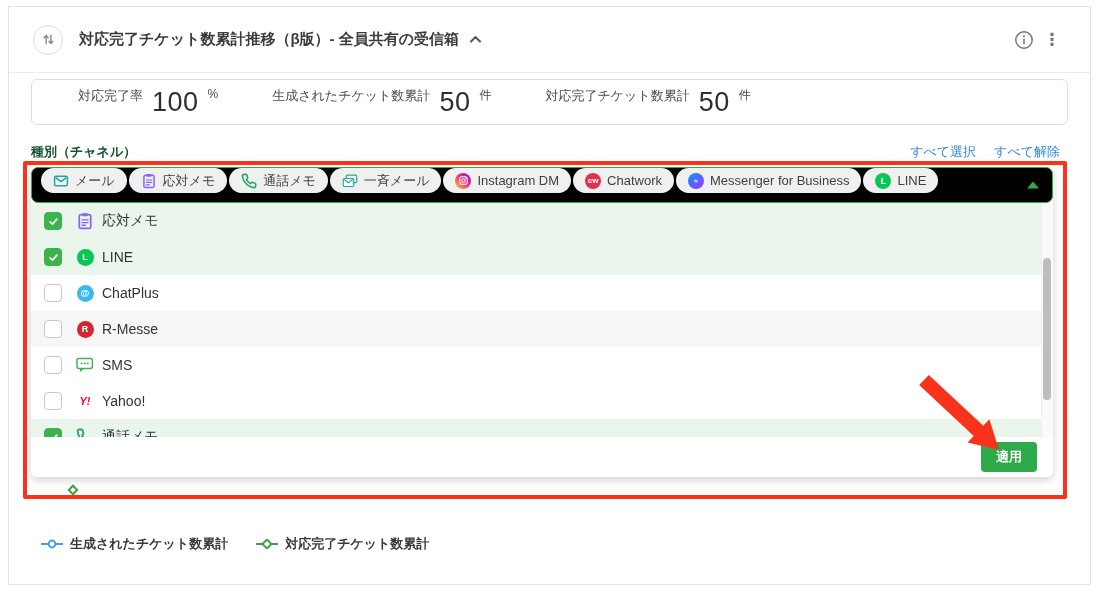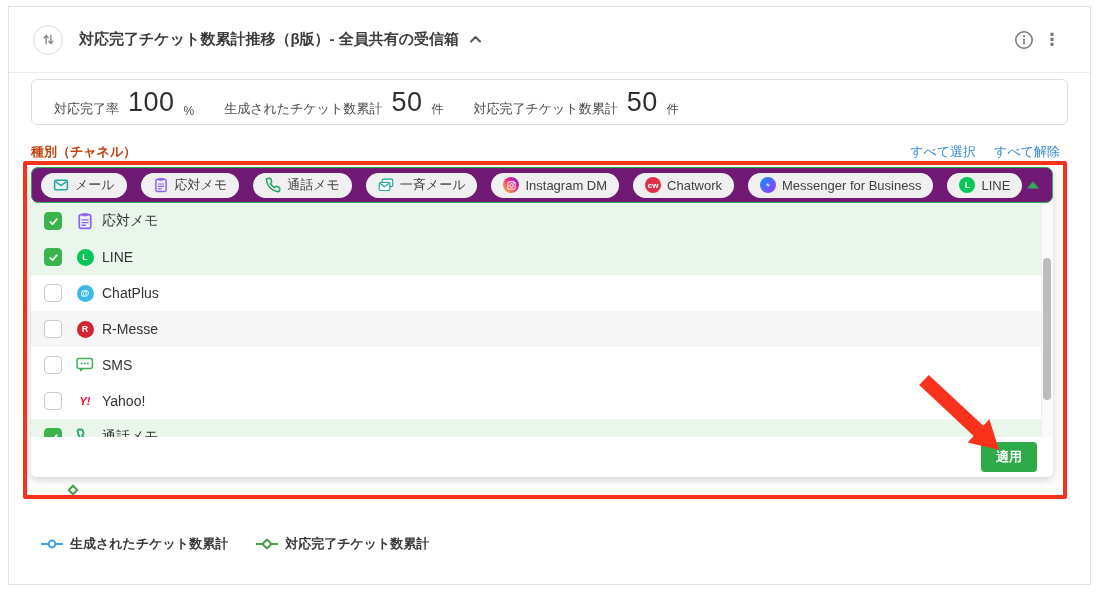--- a/index.html
+++ b/index.html
@@ -14,36 +14,36 @@
            align-items:center; justify-content:center; margin-right:16px; cursor:pointer; background:#fff;}
   .title { font-size:15px; font-weight:bold; color:#3b3b3b; }
   .chev { margin-left:10px; cursor:pointer; display:flex; align-items:center; }
   .hspace { flex:1; }
   .hbtn { display:flex; align-items:center; justify-content:center; width:28px; height:28px; cursor:pointer; }
   .kebab { font-size:17px; color:#777; font-weight:bold; }
 
   
   .stats { position:absolute; left:22px; right:22px; top:72px; height:46px; border:1px solid #ddd;
            border-radius:6px; display:flex; align-items:center; padding:0 22px; gap:30px; background:#fff; }
-  .stat { display:flex; align-items:flex-end; gap:9px; }
+  .stat { display:flex; align-items:flex-start; gap:9px;margin-left:24px; }
   .slabel { font-size:13px; color:#4a4a4a; }
   .sval { font-size:27px; color:#2f2f2f; letter-spacing:0.5px; }
   .sunit { font-size:12px; color:#4a4a4a; }
 
   
   .filterrow { position:absolute; left:22px; right:30px; top:136px; display:flex; align-items:center; }
-  .flabel { font-size:13px; font-weight:bold; color:#c2410c; }
+  .flabel { font-size:13px; font-weight:bold; color:#14532d; }
   .fspace { flex:1; }
   .flink { font-size:13px; color:#2e88d9; cursor:pointer; margin-left:18px; }
 
   
   .panel { position:absolute; left:22px; top:160px; width:1022px; z-index:5;
            background:#fff; border-radius:0 0 6px 6px; box-shadow:0 3px 10px rgba(0,0,0,0.18); }
-  .chipbar { position:relative; height:36px; border:1.5px solid #2eae4e; border-radius:7px; background:#701a75;
-             display:flex; align-items:center; gap:14px; padding:0 34px 0 9px; overflow:hidden; }
+  .chipbar { position:relative; height:36px; border:1.5px solid #2eae4e; border-radius:7px; background:#000000;
+             display:flex; gap:2px; padding:0 34px 0 9px; overflow:hidden; }
   .chip { display:inline-flex; align-items:center; gap:6px; height:25px; padding:0 12px;
           background:#f0f0f1; border-radius:13px; font-size:13px; color:#3f3f3f; cursor:pointer; white-space:nowrap; }
   .caret { position:absolute; right:13px; top:50%; transform:translateY(-50%); width:0; height:0;
            border-left:6px solid transparent; border-right:6px solid transparent; border-bottom:7px solid #2eae4e; cursor:pointer; }
   .listwrap { position:relative; height:234px; overflow:hidden; }
   .optlist { position:absolute; left:0; top:0; right:12px; }
   .opt { height:36px; display:flex; align-items:center; padding-left:13px; background:#fff; cursor:pointer; }
   .row-green { background:#eaf5ec; }
   .row-gray  { background:#f6f6f6; }
   .cb { width:18px; height:18px; border-radius:4px; border:1.5px solid #c9c9c9; background:#fff;

